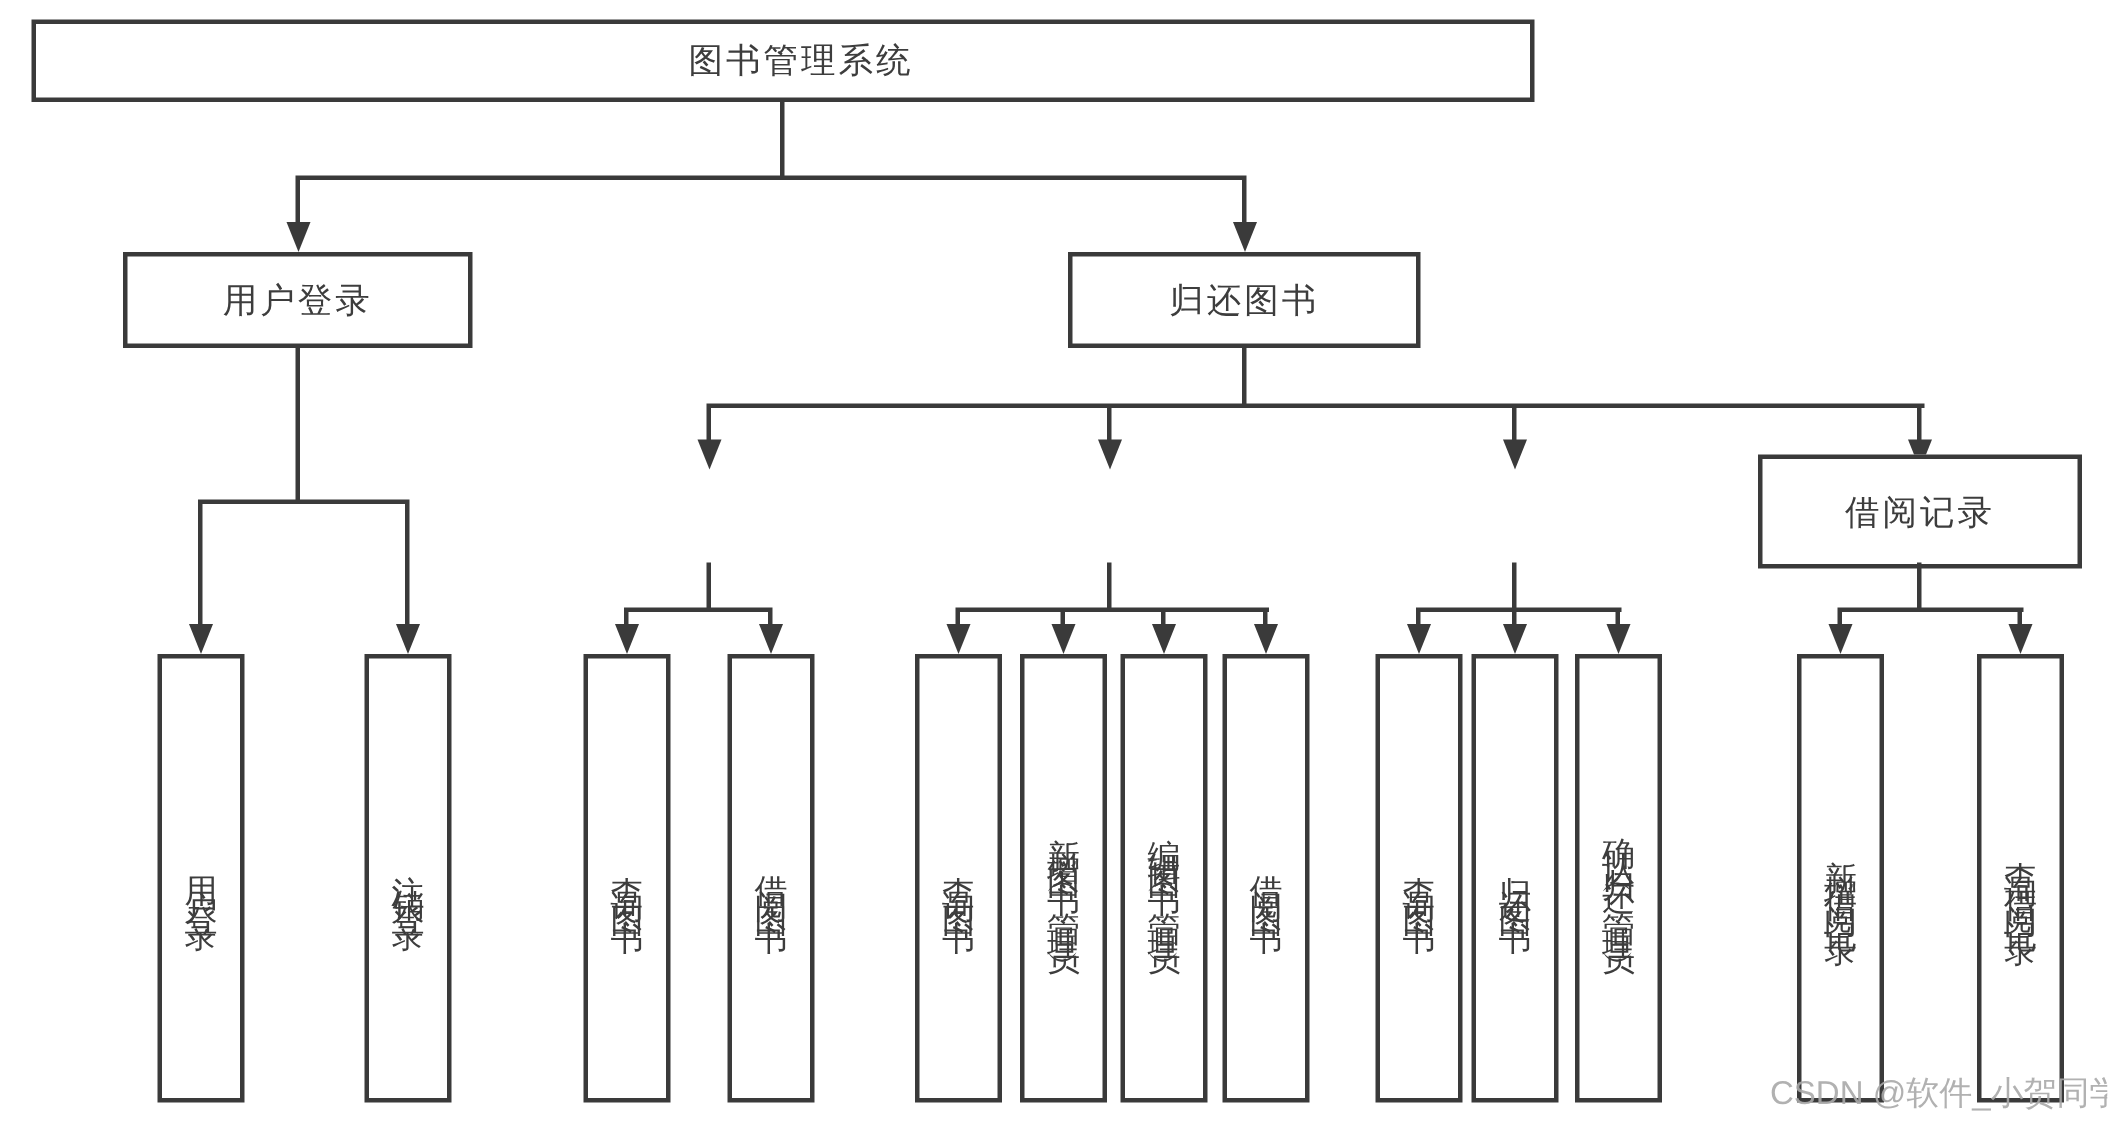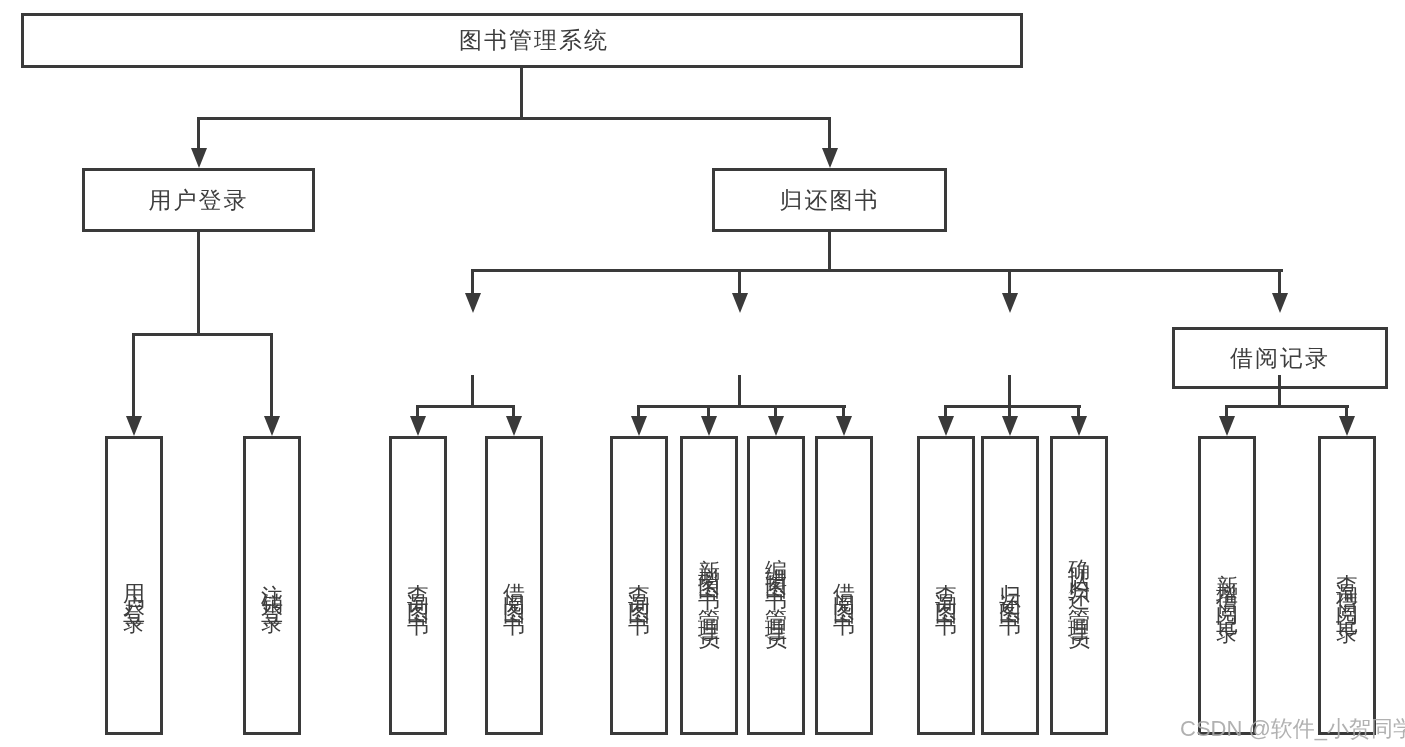--- a/index.html
+++ b/index.html
@@ -101,21 +101,21 @@
   <div class="hline" style="left:471px; top:269px; width:812px;"></div>
   <div class="vline" style="left:471px; top:272px; height:25px;"></div>
   <div class="arrow" style="left:465px; top:293px;"></div>
   <div class="vline" style="left:738px; top:272px; height:25px;"></div>
   <div class="arrow" style="left:732px; top:293px;"></div>
   <div class="vline" style="left:1008px; top:272px; height:25px;"></div>
   <div class="arrow" style="left:1002px; top:293px;"></div>
   <div class="vline" style="left:1278px; top:272px; height:25px;"></div>
   <div class="arrow" style="left:1272px; top:293px;"></div>
 
-  <div class="box hbox" style="left:1172px; top:327px; width:216px; height:62px;">
+  <div class="box hbox" style="left:1172px; top:303px; width:216px; height:76px;">
     <span>借阅记录</span>
   </div>
 
   <div class="vline" style="left:471px; top:375px; height:33px;"></div>
   <div class="hline" style="left:416px; top:405px; width:99px;"></div>
   <div class="vline" style="left:416px; top:408px; height:11px;"></div>
   <div class="arrow" style="left:410px; top:416px;"></div>
   <div class="vline" style="left:512px; top:408px; height:11px;"></div>
   <div class="arrow" style="left:506px; top:416px;"></div>
 

